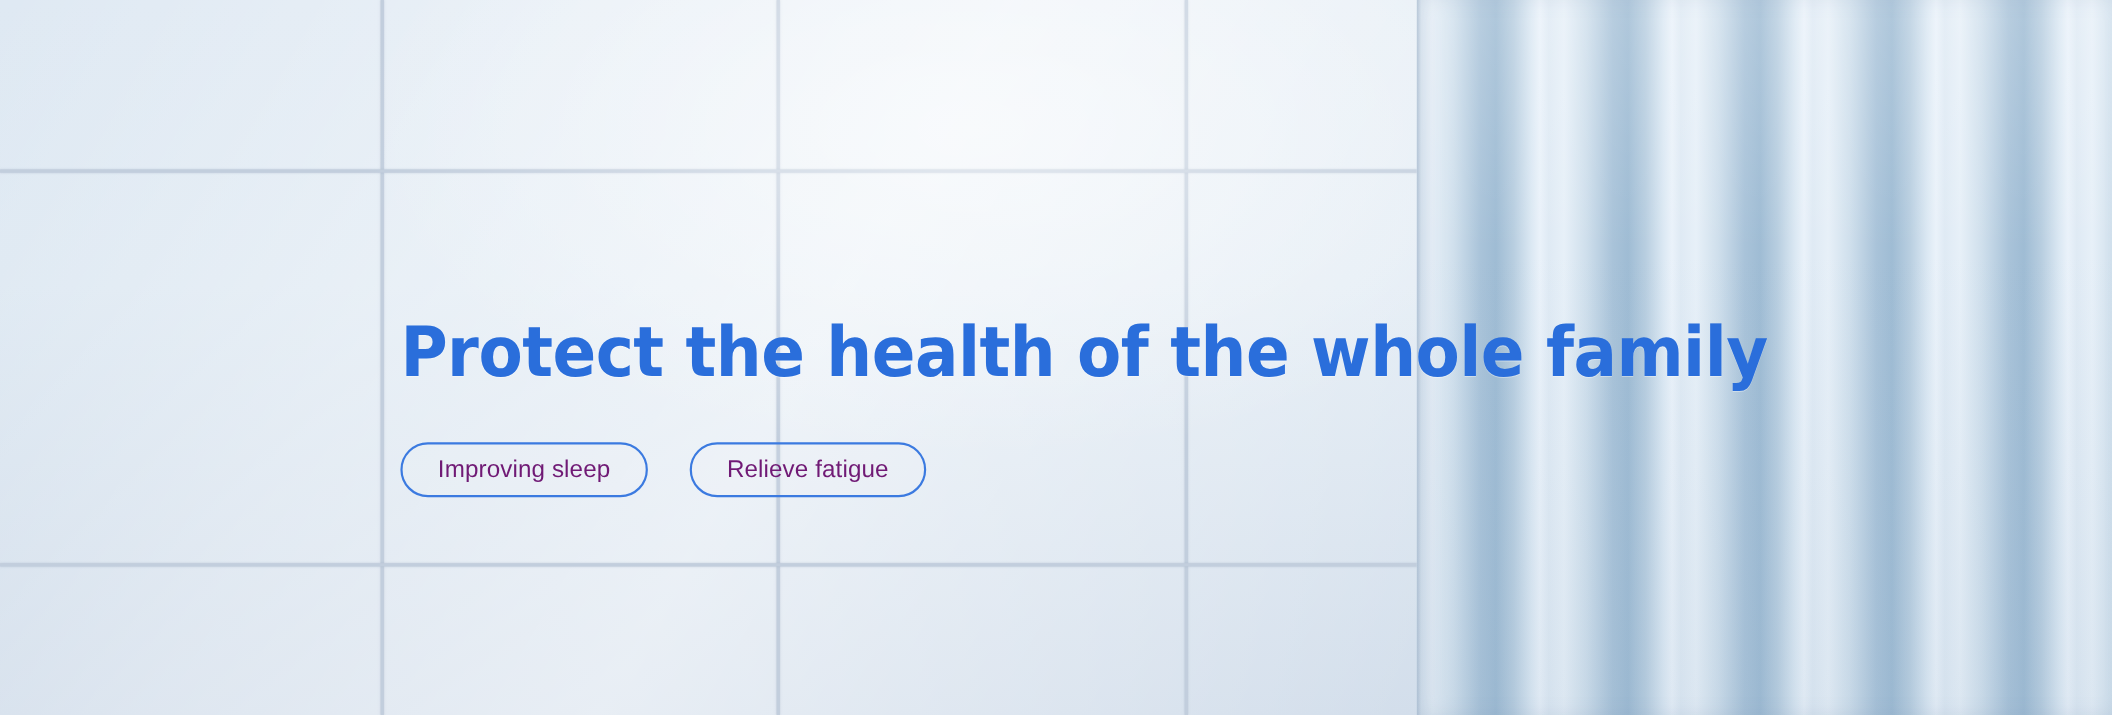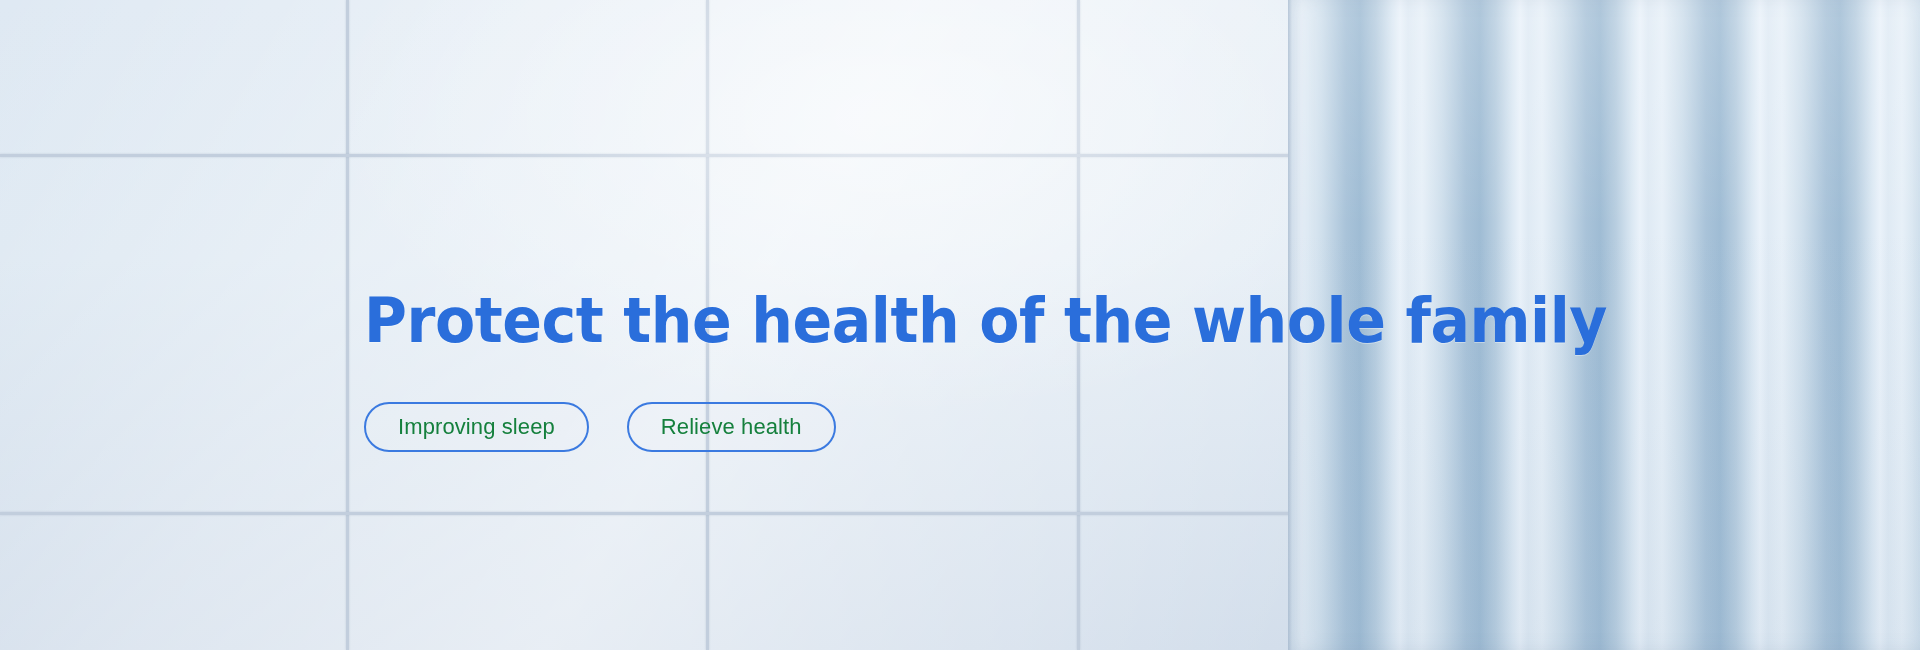--- a/index.html
+++ b/index.html
@@ -132,21 +132,21 @@
   }
 
   .pill {
     height: 50px;
     display: inline-flex;
     align-items: center;
     justify-content: center;
     padding: 12px 32px;
     border: 2px solid #3b7ae0;
     border-radius: 999px;
-    color: #15803d;
+    color: #701a75;
     font-family: "Liberation Sans", sans-serif;
     font-size: 22px;
     font-weight: 400;
     letter-spacing: 0.1px;
     background: rgba(255,255,255,0.06);
     white-space: nowrap;
     cursor: pointer;
     box-sizing: border-box;
   }
 </style>
@@ -169,17 +169,17 @@
     <div class="curtain-shade"></div>
   </div>
   <div class="curtain-edge"></div>
 
   <div class="content">
 
     <h1 class="headline">Protect the health of the whole family</h1>
 
     <div class="pill-row">
       <span class="pill">Improving sleep</span>
-      <span class="pill">Relieve health</span>
+      <span class="pill">Relieve fatigue</span>
     </div>
 
   </div>
 </div>
 
 </body></html>

